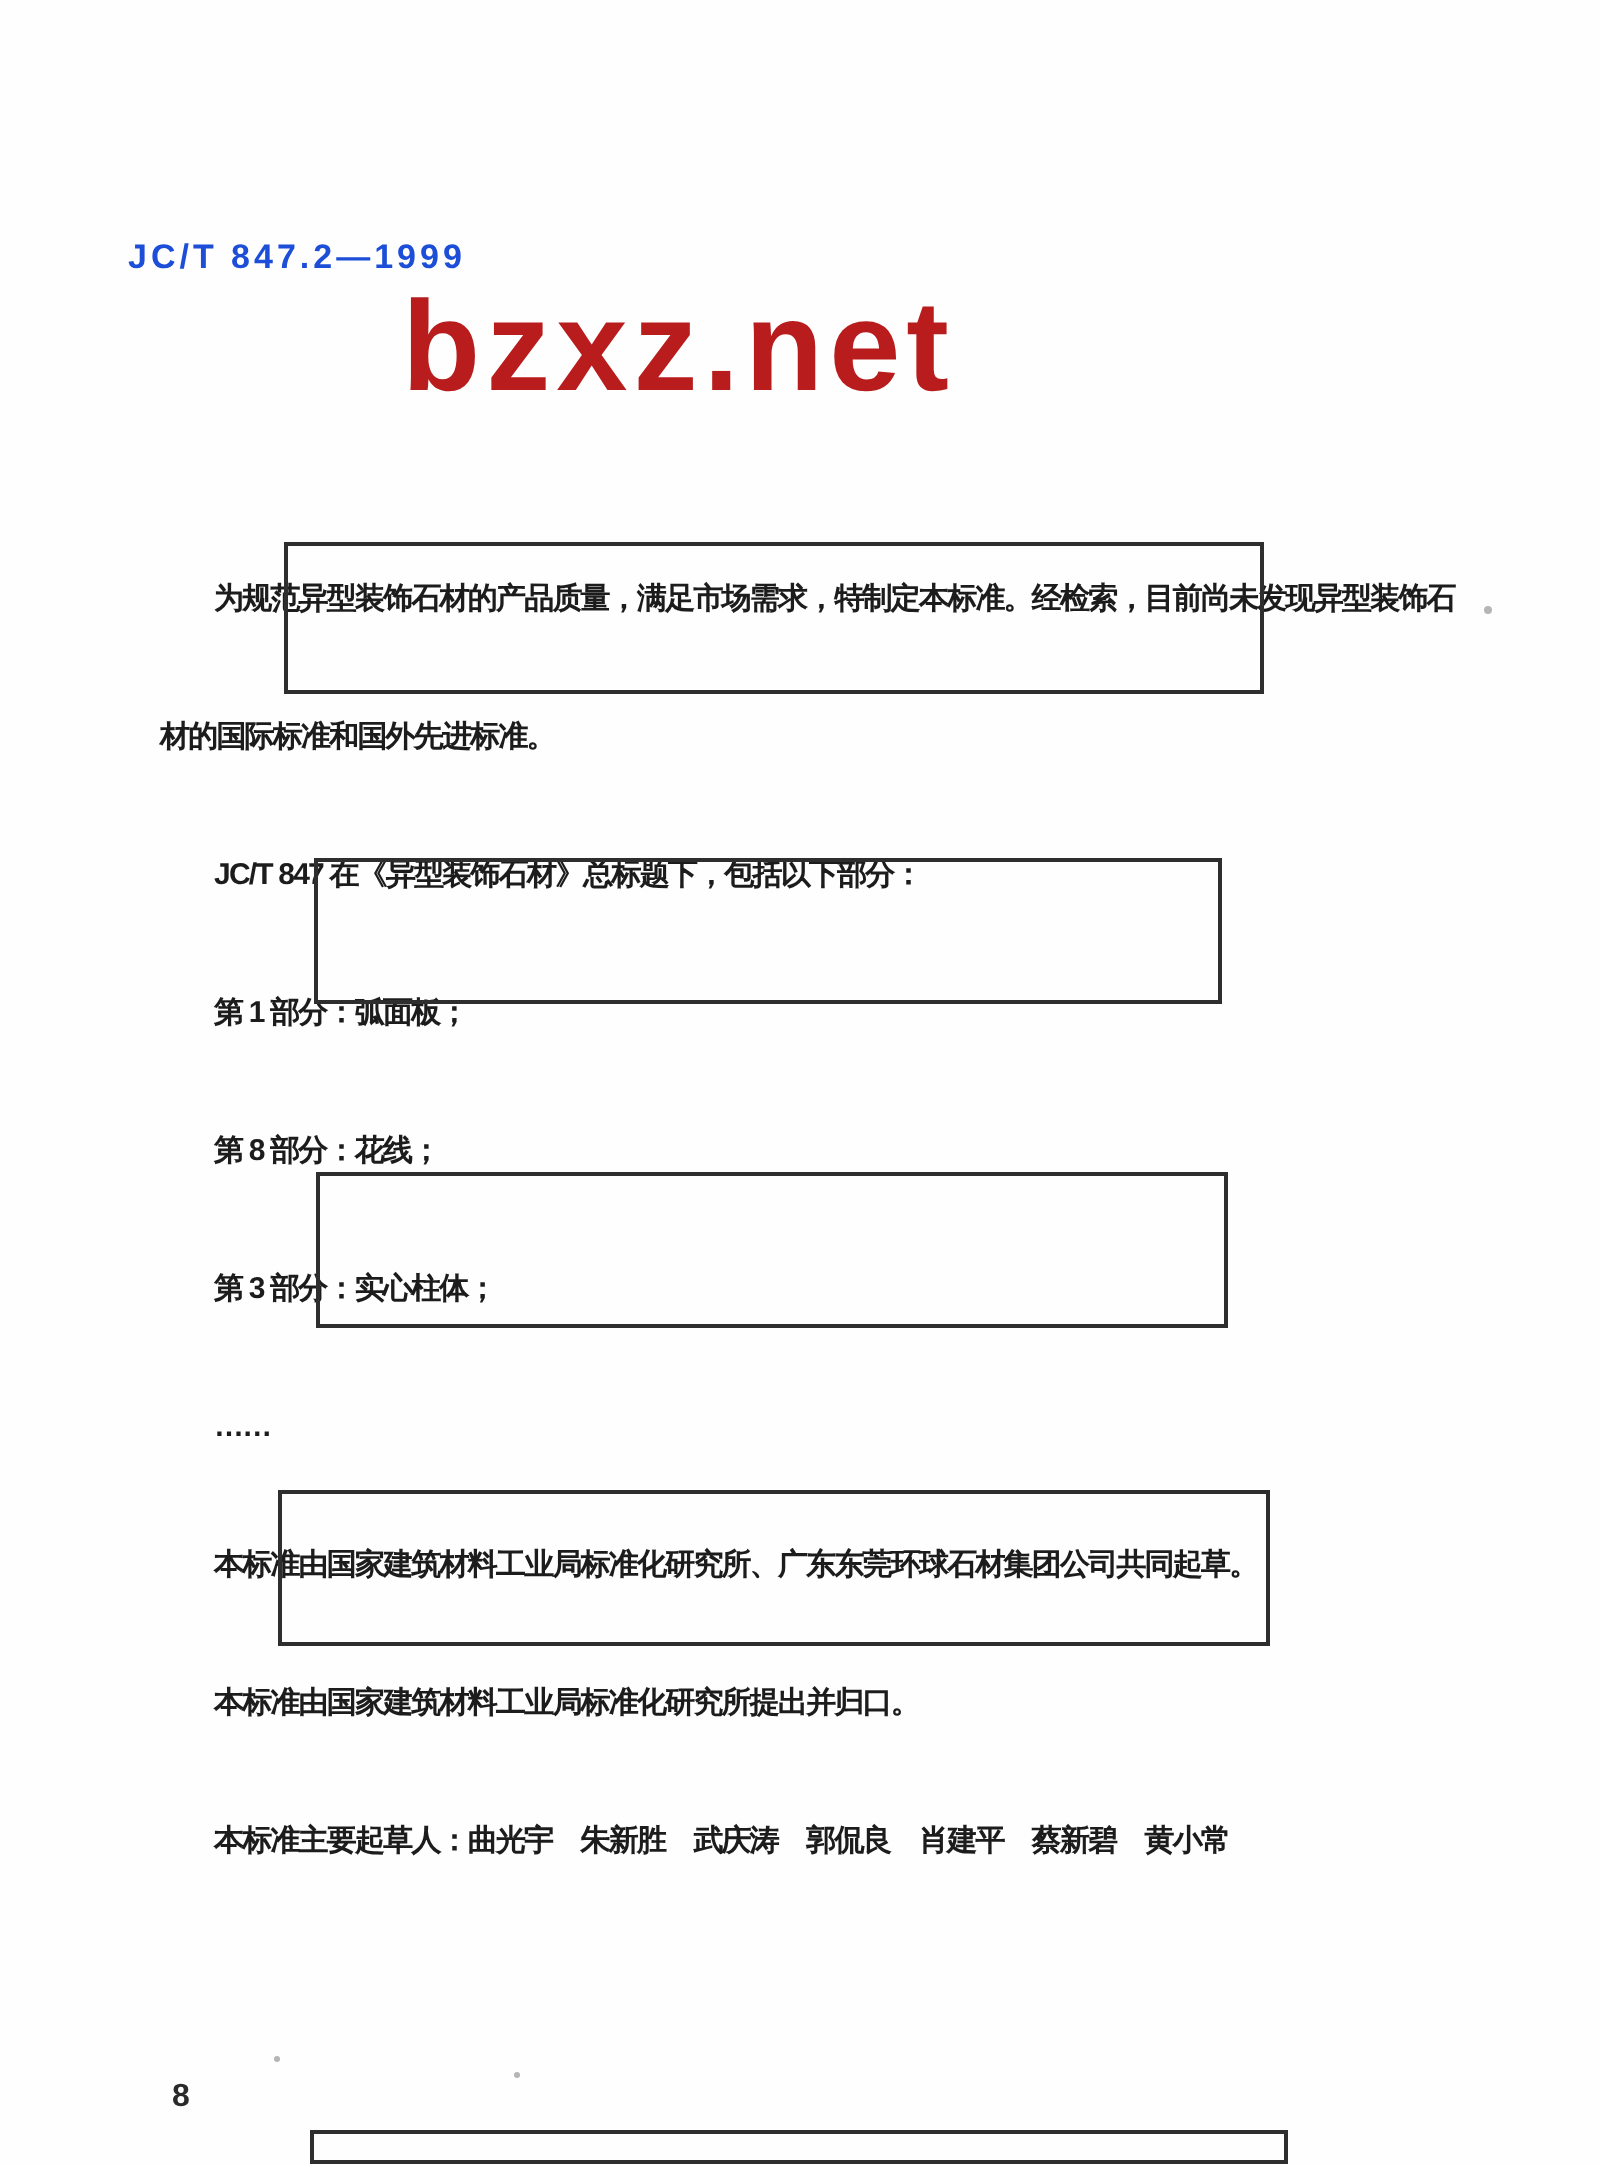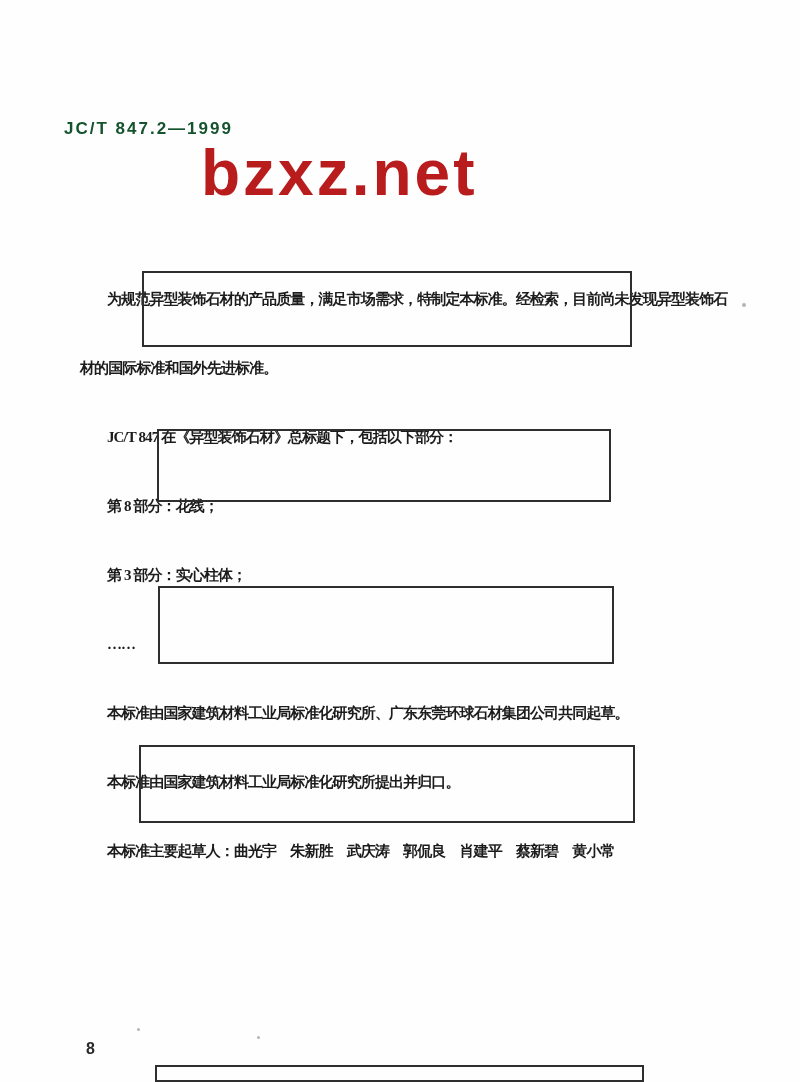--- a/index.html
+++ b/index.html
@@ -16,21 +16,21 @@
     font-family: "Liberation Sans", sans-serif;
     color: #1a1a1a;
   }
   .std-num {
     position: absolute;
     left: 64px;
     top: 119px;
     font-size: 17px;
     font-weight: bold;
     letter-spacing: 2px;
-    color: #14532d;
+    color: #1d4ed8;
     z-index: 2;
     white-space: nowrap;
   }
   .watermark {
     position: absolute;
     left: 201px;
     top: 141px;
     font-size: 64px;
     line-height: 64px;
     font-weight: bold;
@@ -57,21 +57,21 @@
     top: 242px;
     width: 660px;
     font-size: 15px;
     font-weight: bold;
     line-height: 23px;
     letter-spacing: -0.9px;
     color: #1c1c1c;
     z-index: 2;
     white-space: pre;
   }
-  .line { height: 23px; font-family: Liberation Serif, serif; }
+  .line { height: 23px; }
   .line.ind { padding-left: 27px; }
   .scan-box {
     position: absolute;
     box-sizing: border-box;
     border: 2px solid #2e2e2e;
     background: transparent;
     z-index: 3;
     pointer-events: none;
   }
   .box-1 { left: 142px; top: 271px; width: 490px; height: 76px; }
@@ -107,20 +107,21 @@
 
   <div class="std-num">JC/T 847.2—1999</div>
 
   <div class="watermark">bzxz.net</div>
 
 
   <div class="content">
     <div class="line ind">为规范异型装饰石材的产品质量，满足市场需求，特制定本标准。经检索，目前尚未发现异型装饰石</div>
     <div class="line">材的国际标准和国外先进标准。</div>
     <div class="line ind">JC/T 847 在《异型装饰石材》总标题下，包括以下部分：</div>
+    <div class="line ind">第 1 部分：弧面板；</div>
     <div class="line ind">第 8 部分：花线；</div>
     <div class="line ind">第 3 部分：实心柱体；</div>
     <div class="line ind">……</div>
     <div class="line ind">本标准由国家建筑材料工业局标准化研究所、广东东莞环球石材集团公司共同起草。</div>
     <div class="line ind">本标准由国家建筑材料工业局标准化研究所提出并归口。</div>
     <div class="line ind">本标准主要起草人：曲光宇　朱新胜　武庆涛　郭侃良　肖建平　蔡新碧　黄小常</div>
   </div>
 
   <div class="scan-box box-1"></div>
   <div class="scan-box box-2"></div>

